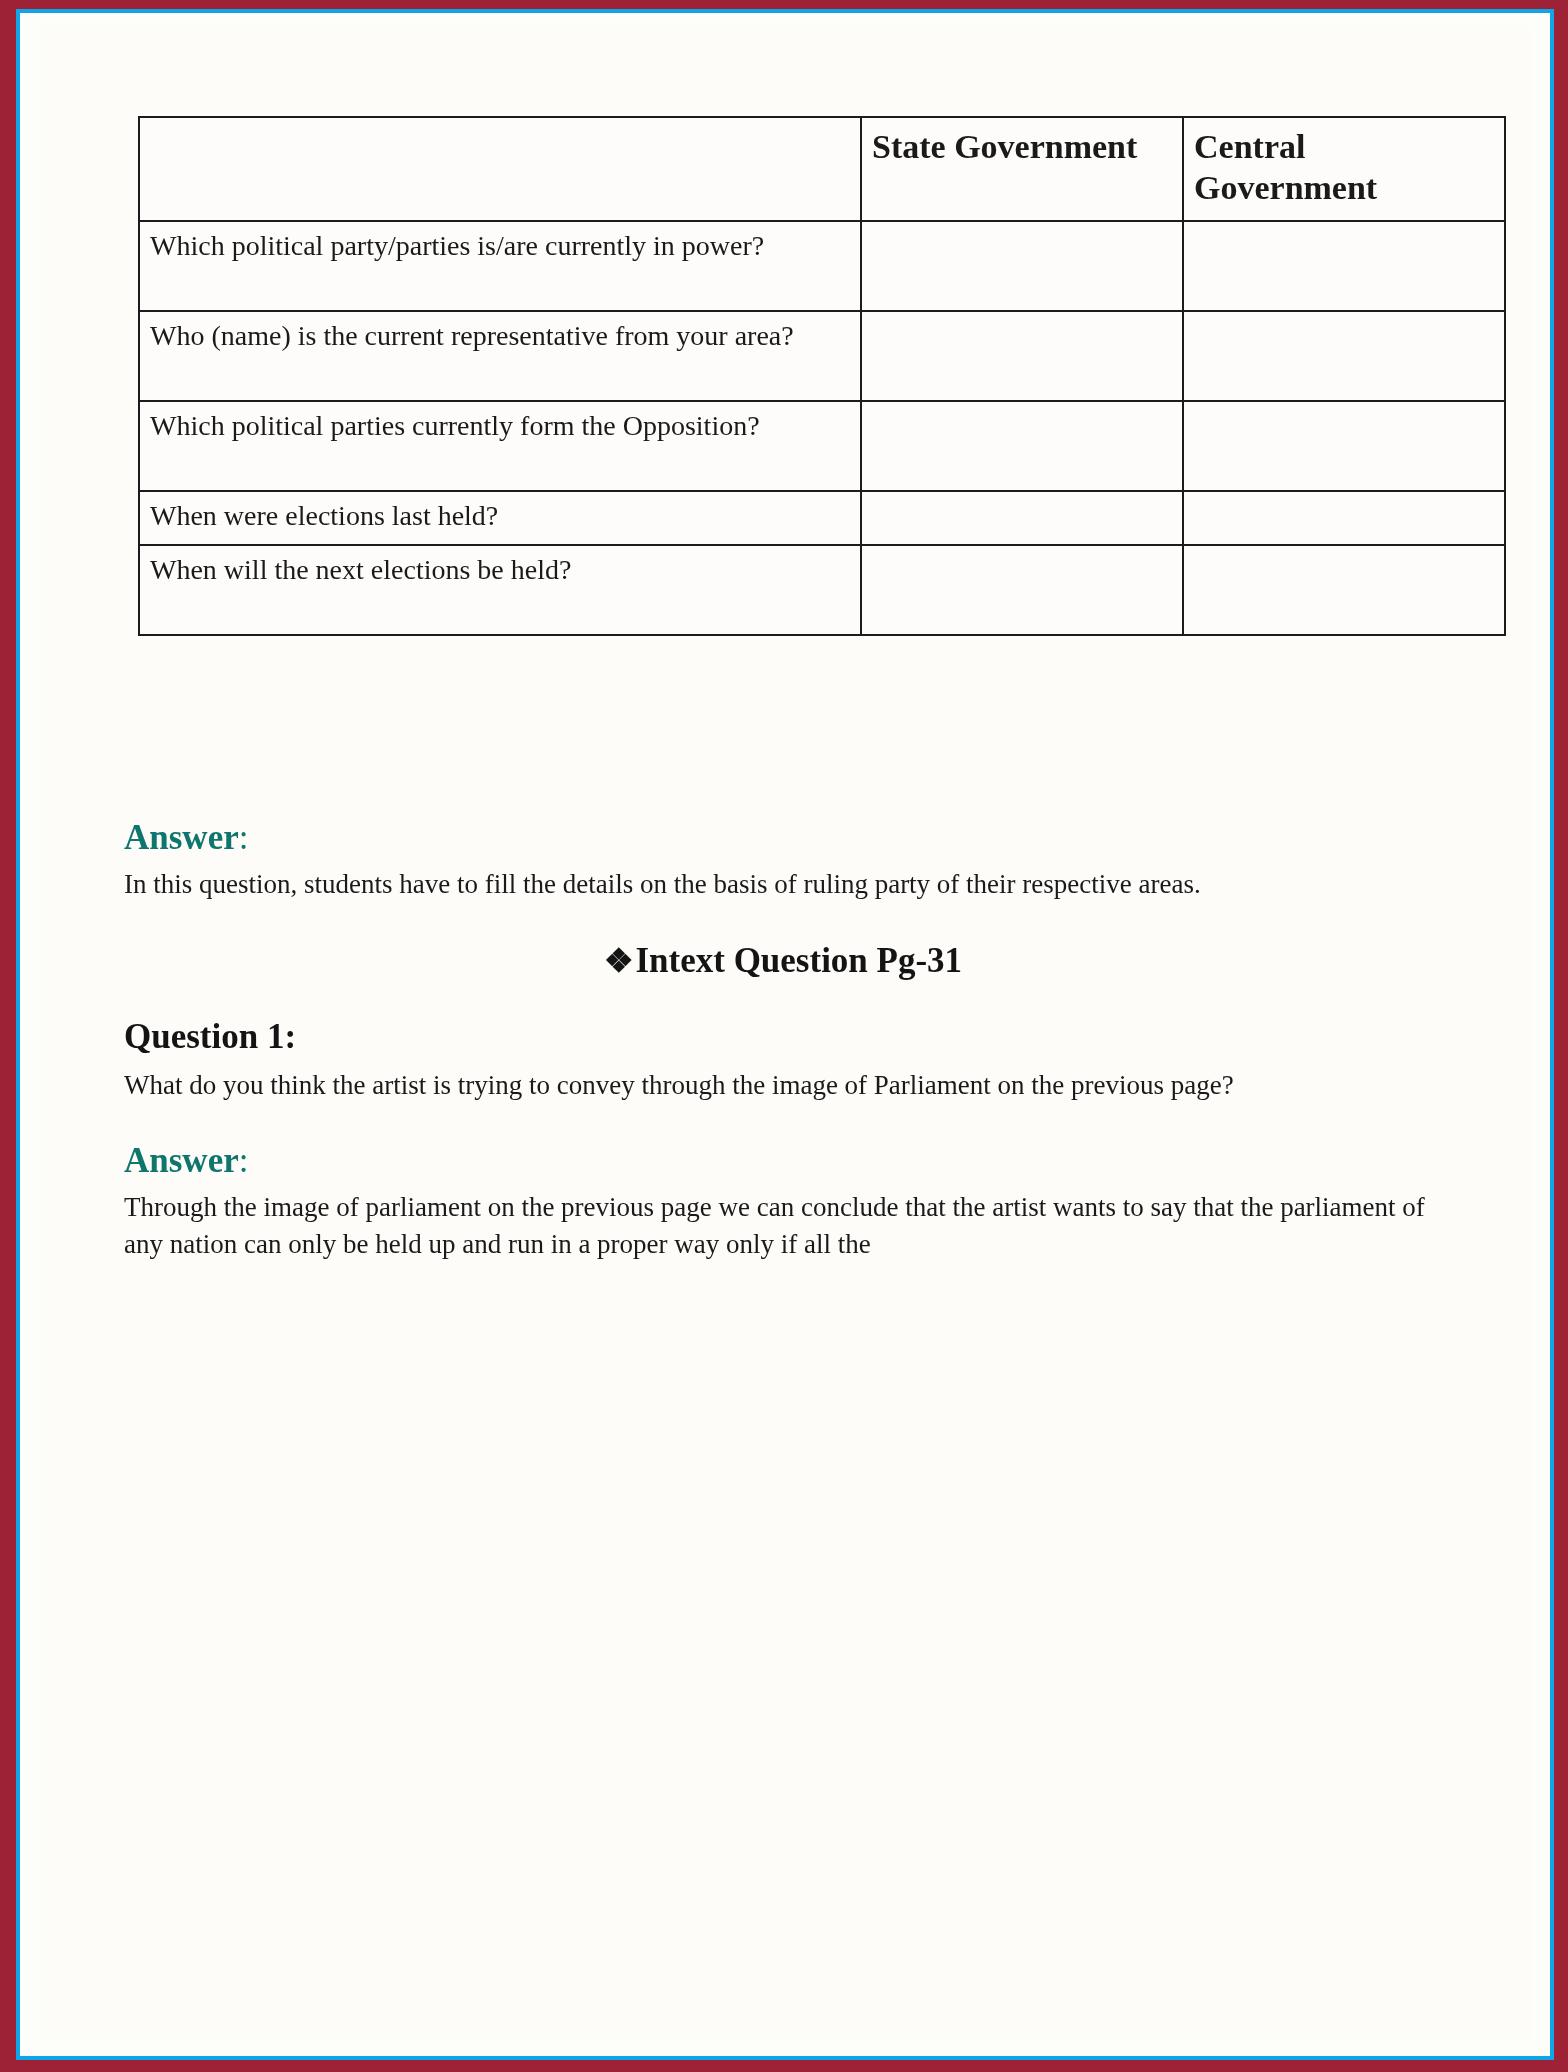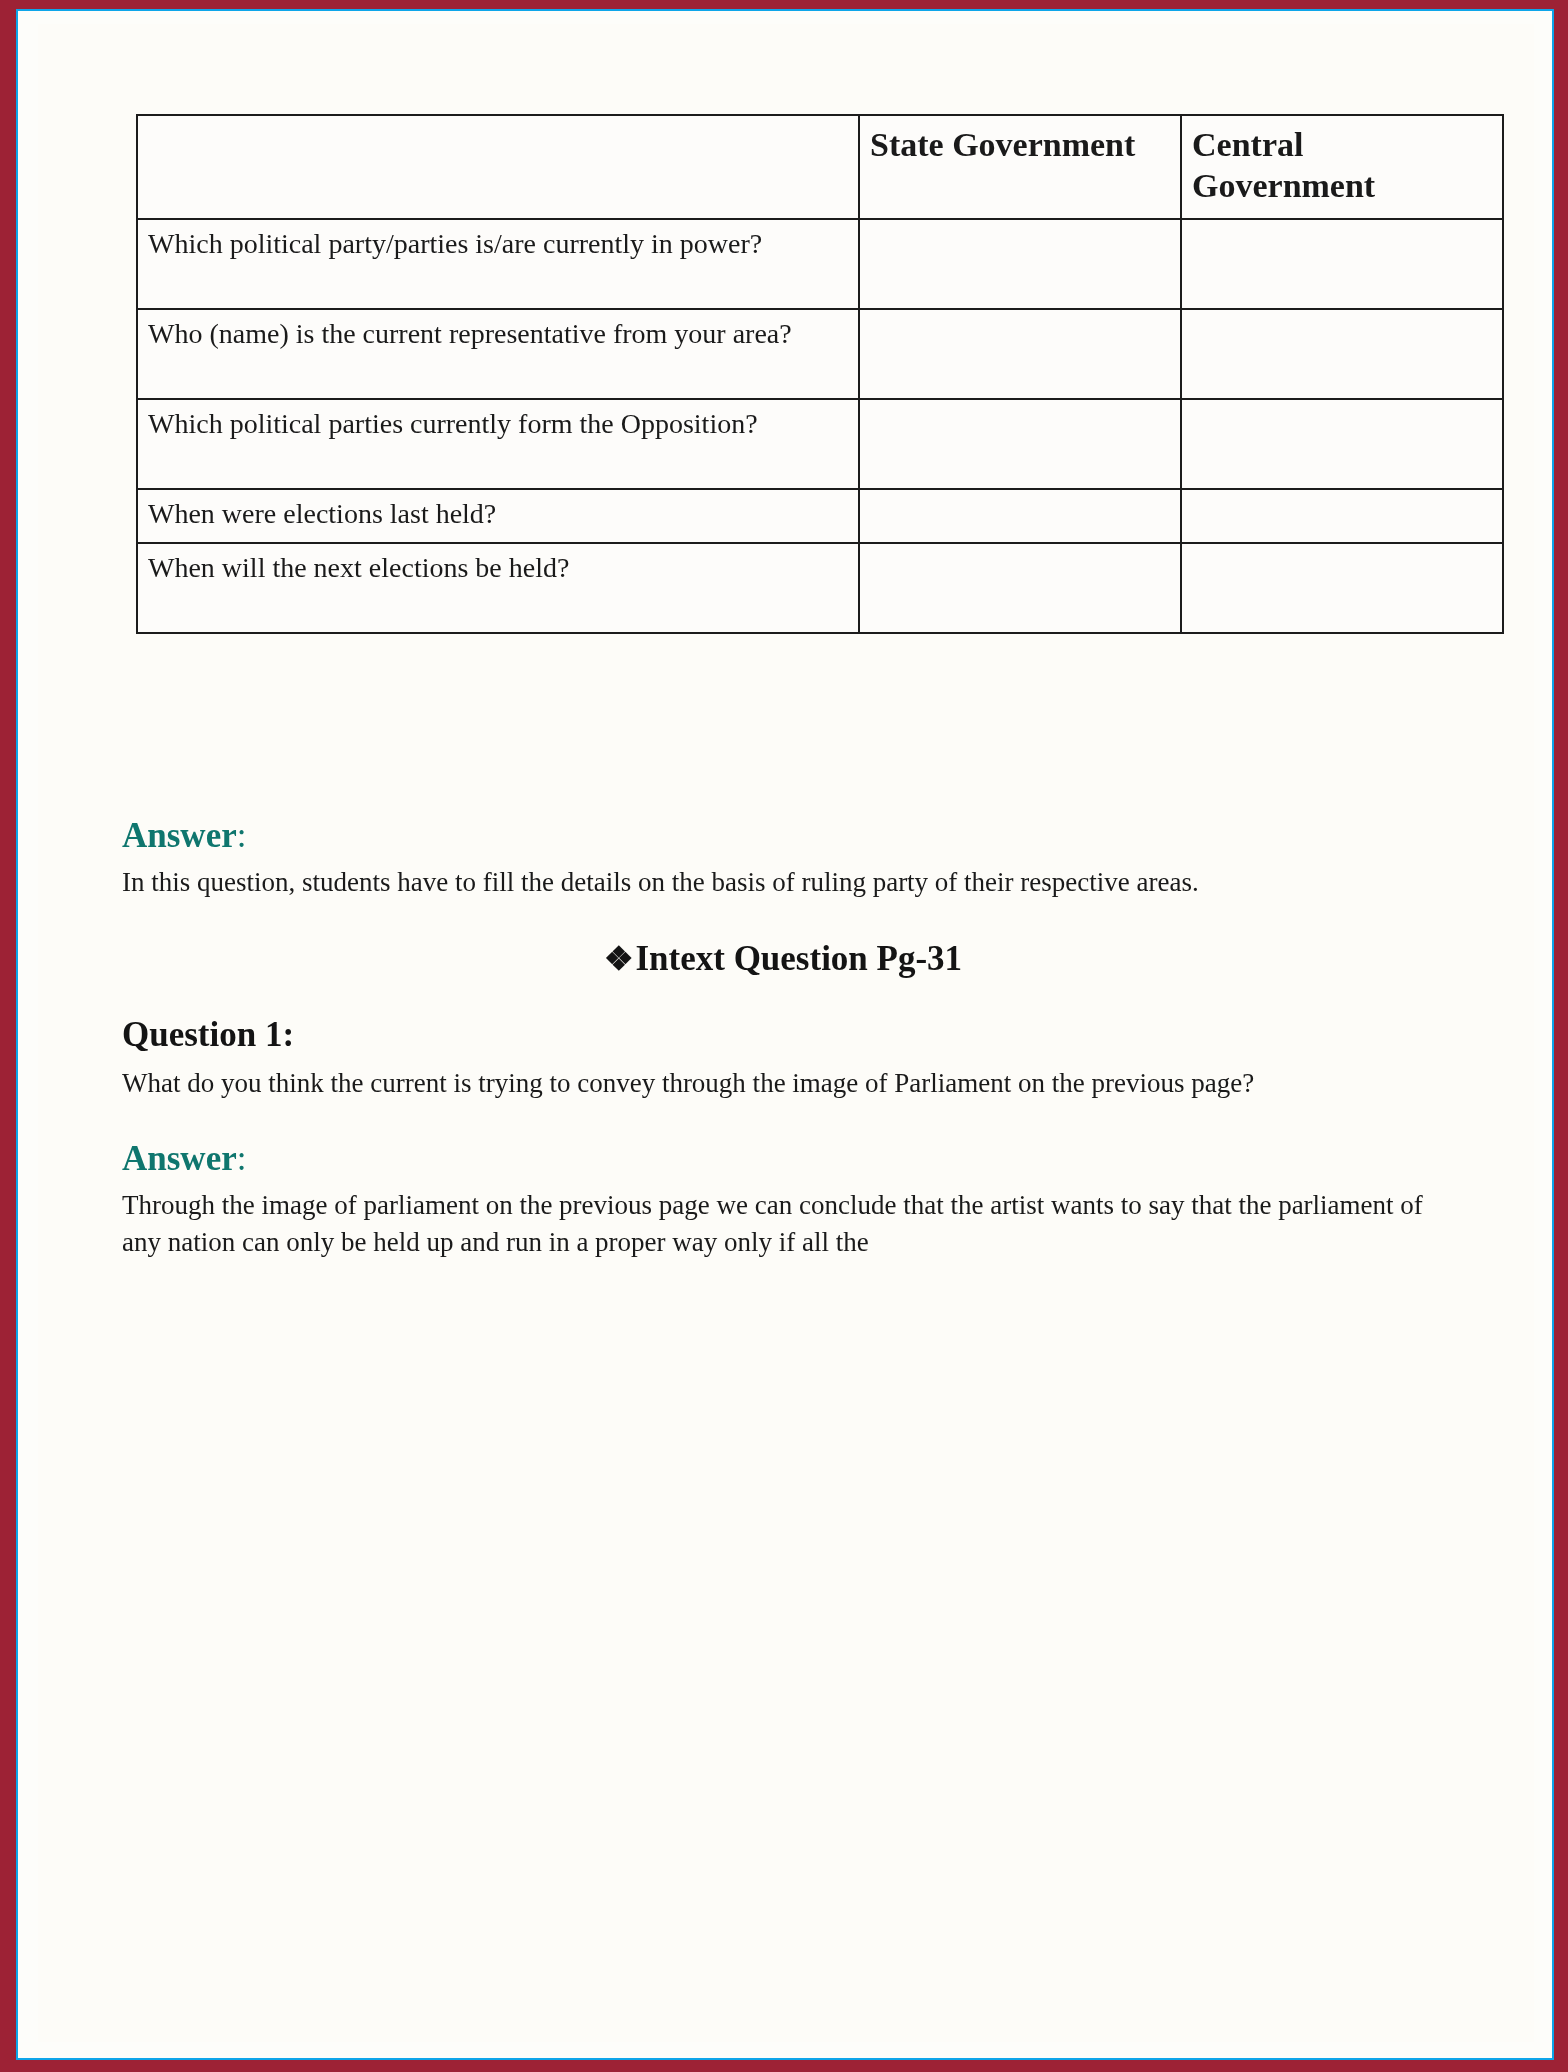--- a/index.html
+++ b/index.html
@@ -18,21 +18,21 @@
     font-family: "Liberation Serif", "DejaVu Serif", serif;
   }
 
   
   .frame-outer {
     position: absolute;
     left: 16px;
     top: 9px;
     right: 14px;
     bottom: 12px;
-    border: 2px solid #0ea5e9;
+    border: 4px solid #0ea5e9;
     background: #fdfdfa;
   }
 
   .paper {
     position: absolute;
     left: 20px;
     top: 13px;
     right: 18px;
     bottom: 16px;
     background: #fdfcf8;
@@ -171,21 +171,21 @@
       <div class="body-block">
 
         <p class="lbl"><span>Answer</span><span class="colon">:</span></p>
 
         <p class="para">In this question, students have to fill the details on the basis of ruling party of their respective areas.</p>
 
         <p class="centered-heading"><span class="diamond-bullet">❖</span><span>Intext Question Pg-31</span></p>
 
         <p class="qnum">Question 1:</p>
 
-        <p class="para">What do you think the current is trying to convey through the image of Parliament on the previous page?</p>
+        <p class="para">What do you think the artist is trying to convey through the image of Parliament on the previous page?</p>
 
         <p class="lbl"><span>Answer</span><span class="colon">:</span></p>
 
         <p class="para">Through the image of parliament on the previous page we can conclude that the artist wants to say that the parliament of any nation can only be held up and run in a proper way only if all the</p>
 
       </div>
 
     </div>
   </div>
 </div>

